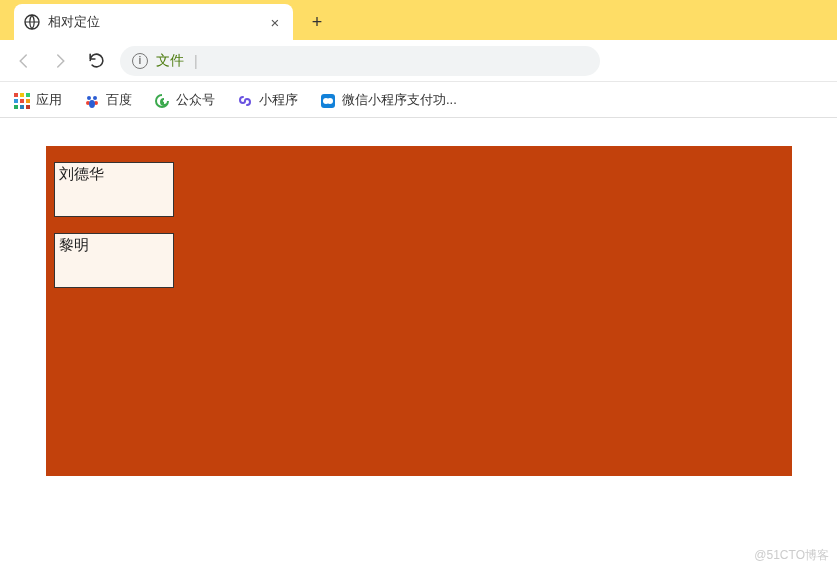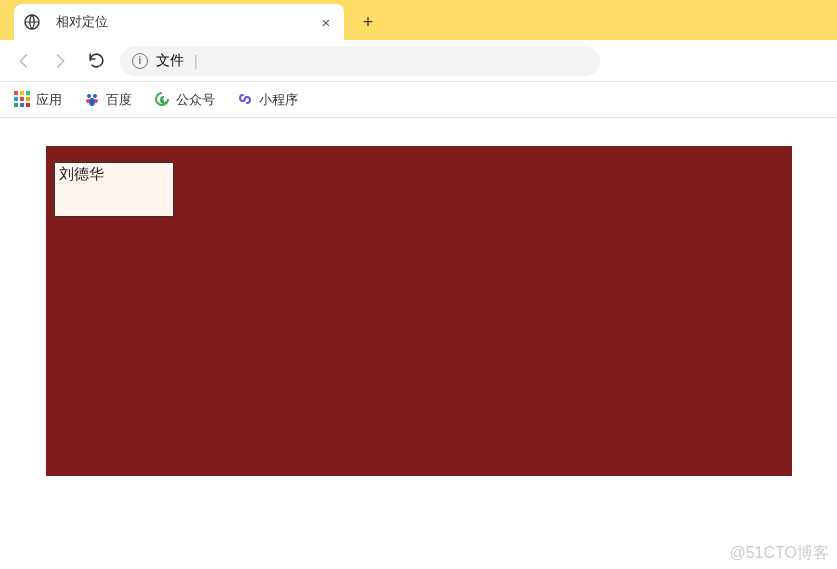--- a/index.html
+++ b/index.html
@@ -17,26 +17,26 @@
     .tab-strip {
       height: 40px;
       background: #fedd66;
       display: flex;
       align-items: flex-end;
       padding-left: 14px;
     }
     .tab {
       background: #fff;
       height: 36px;
-      width: 330px;
+      width: 279px;
       border-radius: 8px 8px 0 0;
       display: flex;
       align-items: center;
       padding: 0 10px;
-      gap: 16px;
+      gap: 8px;
       position: relative;
       justify-content: flex-end;
     }
     .tab .favicon {
       width: 16px;
       height: 16px;
       flex: 0 0 16px;
     }
     .tab .title {
       flex: 1;
@@ -105,54 +105,54 @@
       border: 1.5px solid #777;
       border-radius: 50%;
       display: flex;
       align-items: center;
       justify-content: center;
       font-size: 10px;
       color: #777;
       font-weight: bold;
       flex: 0 0 16px;
     }
-    .addr-prefix { color: #000000; }
+    .addr-prefix { color: #4d7c0f; }
     .addr-sep { color: #bbb; margin: 0 2px; }
     
     .bookmark-bar {
       height: 36px;
       background: #fff;
       border-bottom: 1px solid #e0e0e0;
       display: flex;
       align-items: center;
       padding: 0 14px;
       gap: 22px;
     }
     .bookmark {
       display: flex;
-      align-items: flex-start;
+      align-items: flex-end;
       gap: 6px;
       font-size: 13px;
       color: #333;
     }
     .bm-icon {
       width: 16px;
       height: 16px;
       flex: 0 0 16px;
       display: flex;
       align-items: center;
       justify-content: center;
     }
     
     
     .content-area {
       padding: 28px 46px;
     }
     .blue-box {
-      background: #7f1d1d;
+      background: #c2410c;
       width: 746px;
       height: 330px;
       padding: 16px 0 0 0;
       position: relative;
     }
     .cell {
       background: #fdf5ed;
       border: 1px solid #333;
       width: 120px;
       height: 55px;
@@ -167,21 +167,21 @@
       left: 55px;
       top: 35px;
       z-index: 2;
     }
     
     .watermark {
       position: absolute;
       bottom: 5px;
       right: 8px;
       color: #ccc;
-      font-size: 16px;
+      font-size: 12px;
       margin-top: 48px;
     }
     
     
     svg { display: block; }
     
     .apps-grid {
       display: grid;
       grid-template-columns: repeat(3, 4px);
       grid-template-rows: repeat(3, 4px);
@@ -275,21 +275,32 @@
     <span>公众号</span>
   </div>
   <div class="bookmark">
     <span class="bm-icon">
       <svg viewBox="0 0 16 16" width="16" height="16">
           <path d="M6 4a3 3 0 0 0 0 6c1 0 2-1 2-2s1-2 2-2a3 3 0 0 1 0 6" fill="none" stroke="#6952e0" stroke-width="2" stroke-linecap="round"></path>
         </svg>
     </span>
     <span>小程序</span>
   </div>
+  <div class="bookmark">
+    <span class="bm-icon">
+      <svg viewBox="0 0 16 16" width="16" height="16">
+          <rect x="1" y="1" width="14" height="14" rx="3" fill="#1281d9"></rect>
+          <circle cx="6" cy="8" r="3" fill="#fff"></circle>
+          <circle cx="10" cy="8" r="3" fill="#fff"></circle>
+        </svg>
+    </span>
+    <span>微信小程序支付功...</span>
+  </div>
 </div>
 
 <div class="content-area">
   <div class="blue-box">
     <div class="cell">刘德华</div>
+    <div class="cell">黎明</div>
   </div>
 </div>
 
 <div class="watermark">@51CTO博客</div>
 
 </body></html>

